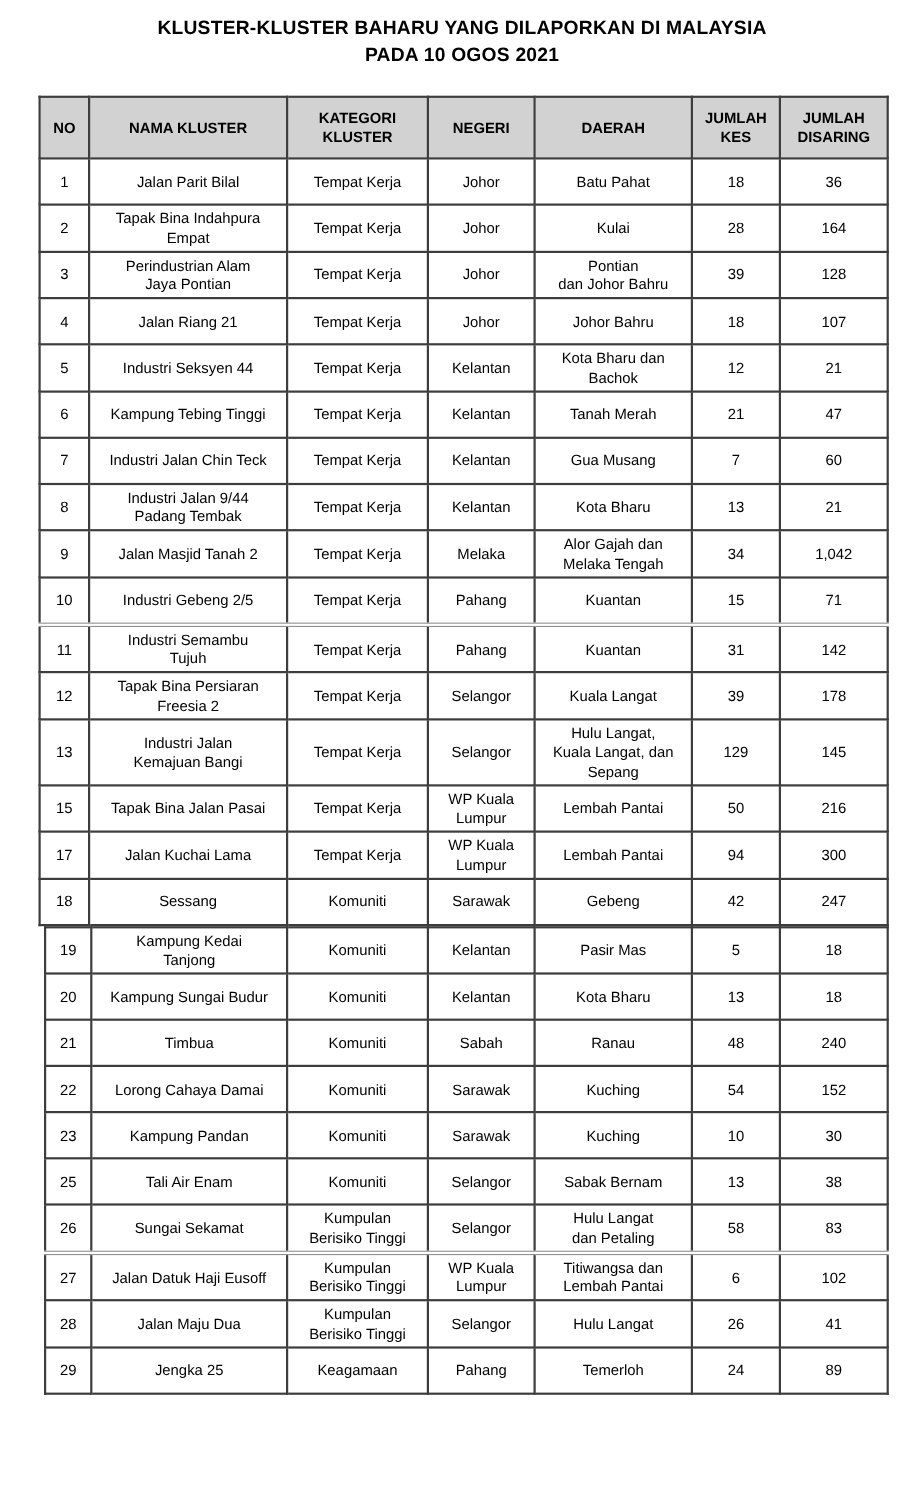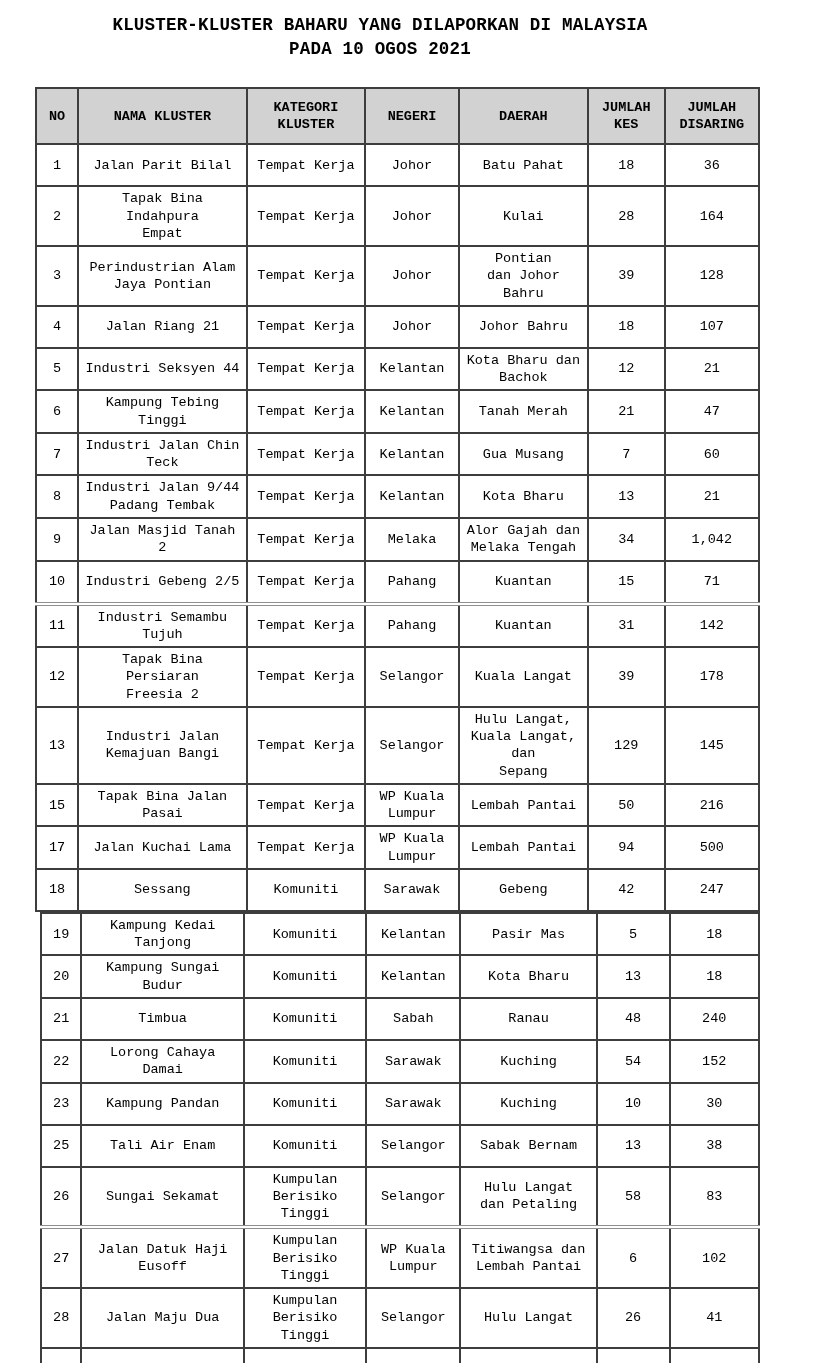--- a/index.html
+++ b/index.html
@@ -7,24 +7,23 @@
     padding: 0;
     background: #ffffff;
     width: 840px;
     height: 1363px;
     font-family: "Liberation Sans", sans-serif;
     color: #000000;
     -webkit-font-smoothing: antialiased;
   }
   .page {
     position: relative;
-    width: 760px;
+    width: 840px;
     height: 1363px;
     overflow: hidden;
-    font-family: Liberation Mono, monospace;
   }
   .doc-title {
     margin-top: 14px;
     text-align: center;
     font-weight: bold;
     font-size: 17.5px;
     line-height: 1.35;
     white-space: pre-line;
     letter-spacing: 0.2px;
   }
@@ -237,21 +236,21 @@
           <td>216</td>
         </tr>
         <tr>
           <td>17</td>
           <td>Jalan Kuchai Lama</td>
           <td>Tempat Kerja</td>
           <td>WP Kuala
 Lumpur</td>
           <td>Lembah Pantai</td>
           <td>94</td>
-          <td>500</td>
+          <td>300</td>
         </tr>
         <tr>
           <td>18</td>
           <td>Sessang</td>
           <td>Komuniti</td>
           <td>Sarawak</td>
           <td>Gebeng</td>
           <td>42</td>
           <td>247</td>
         </tr>

